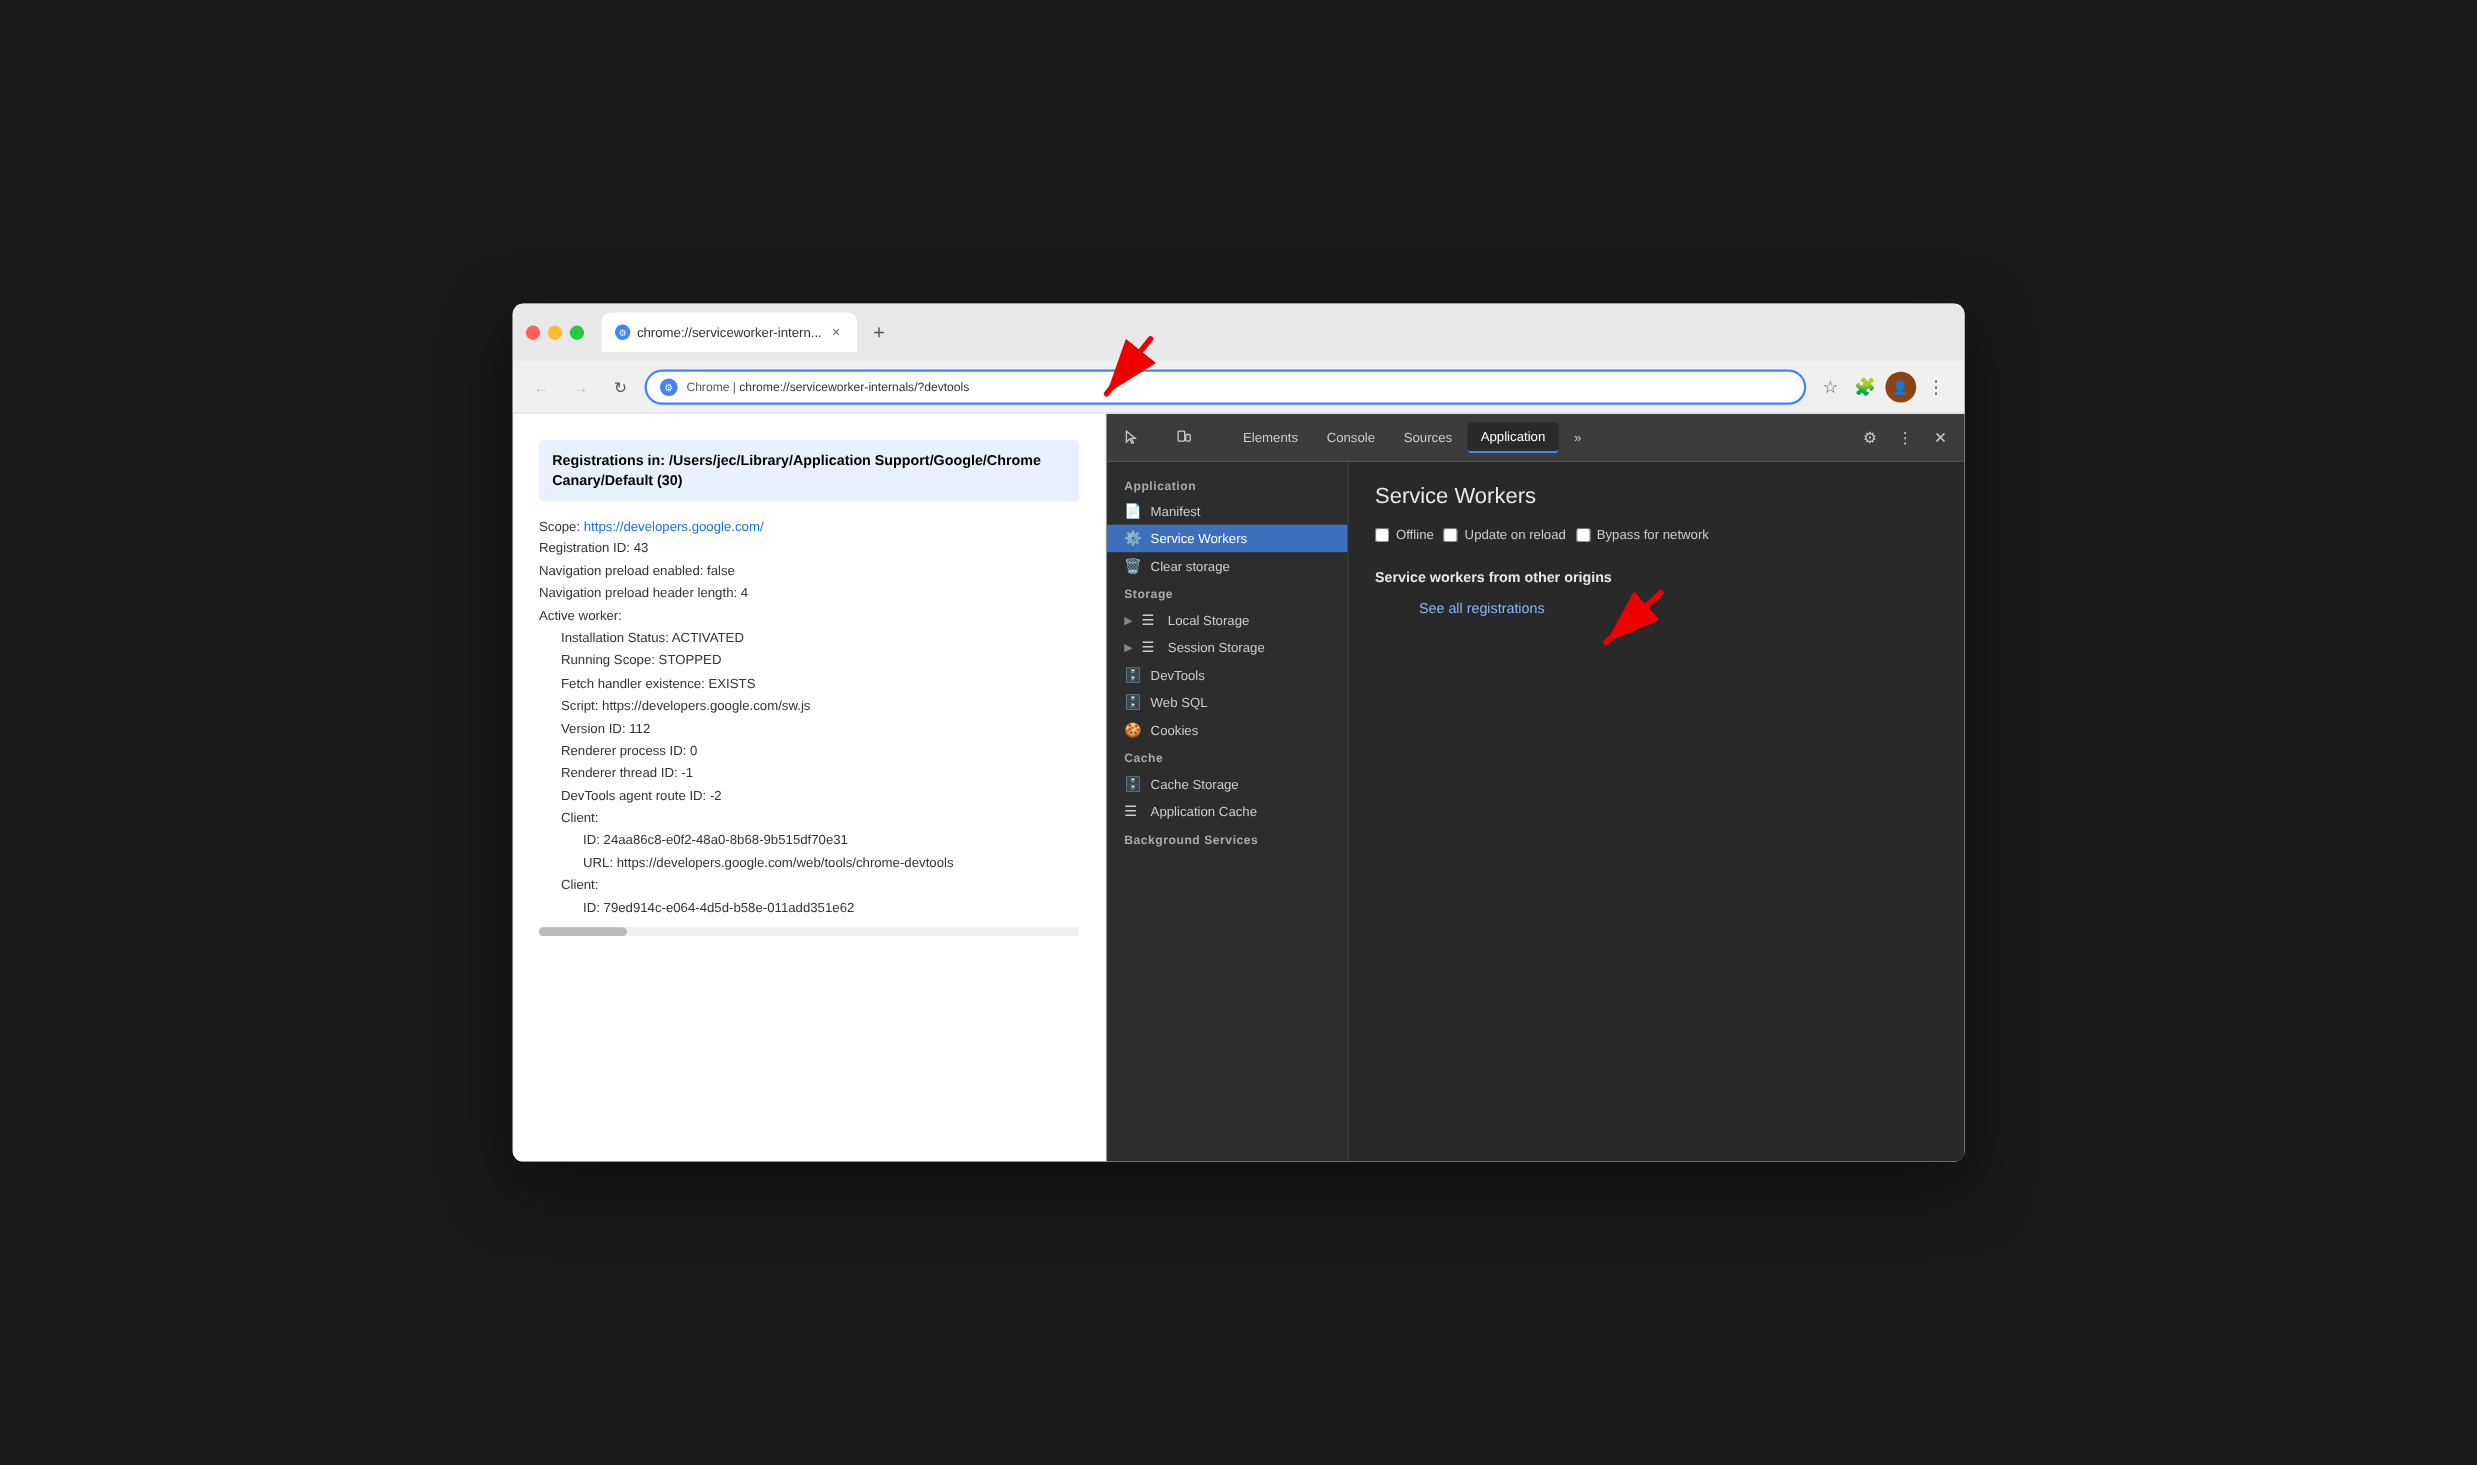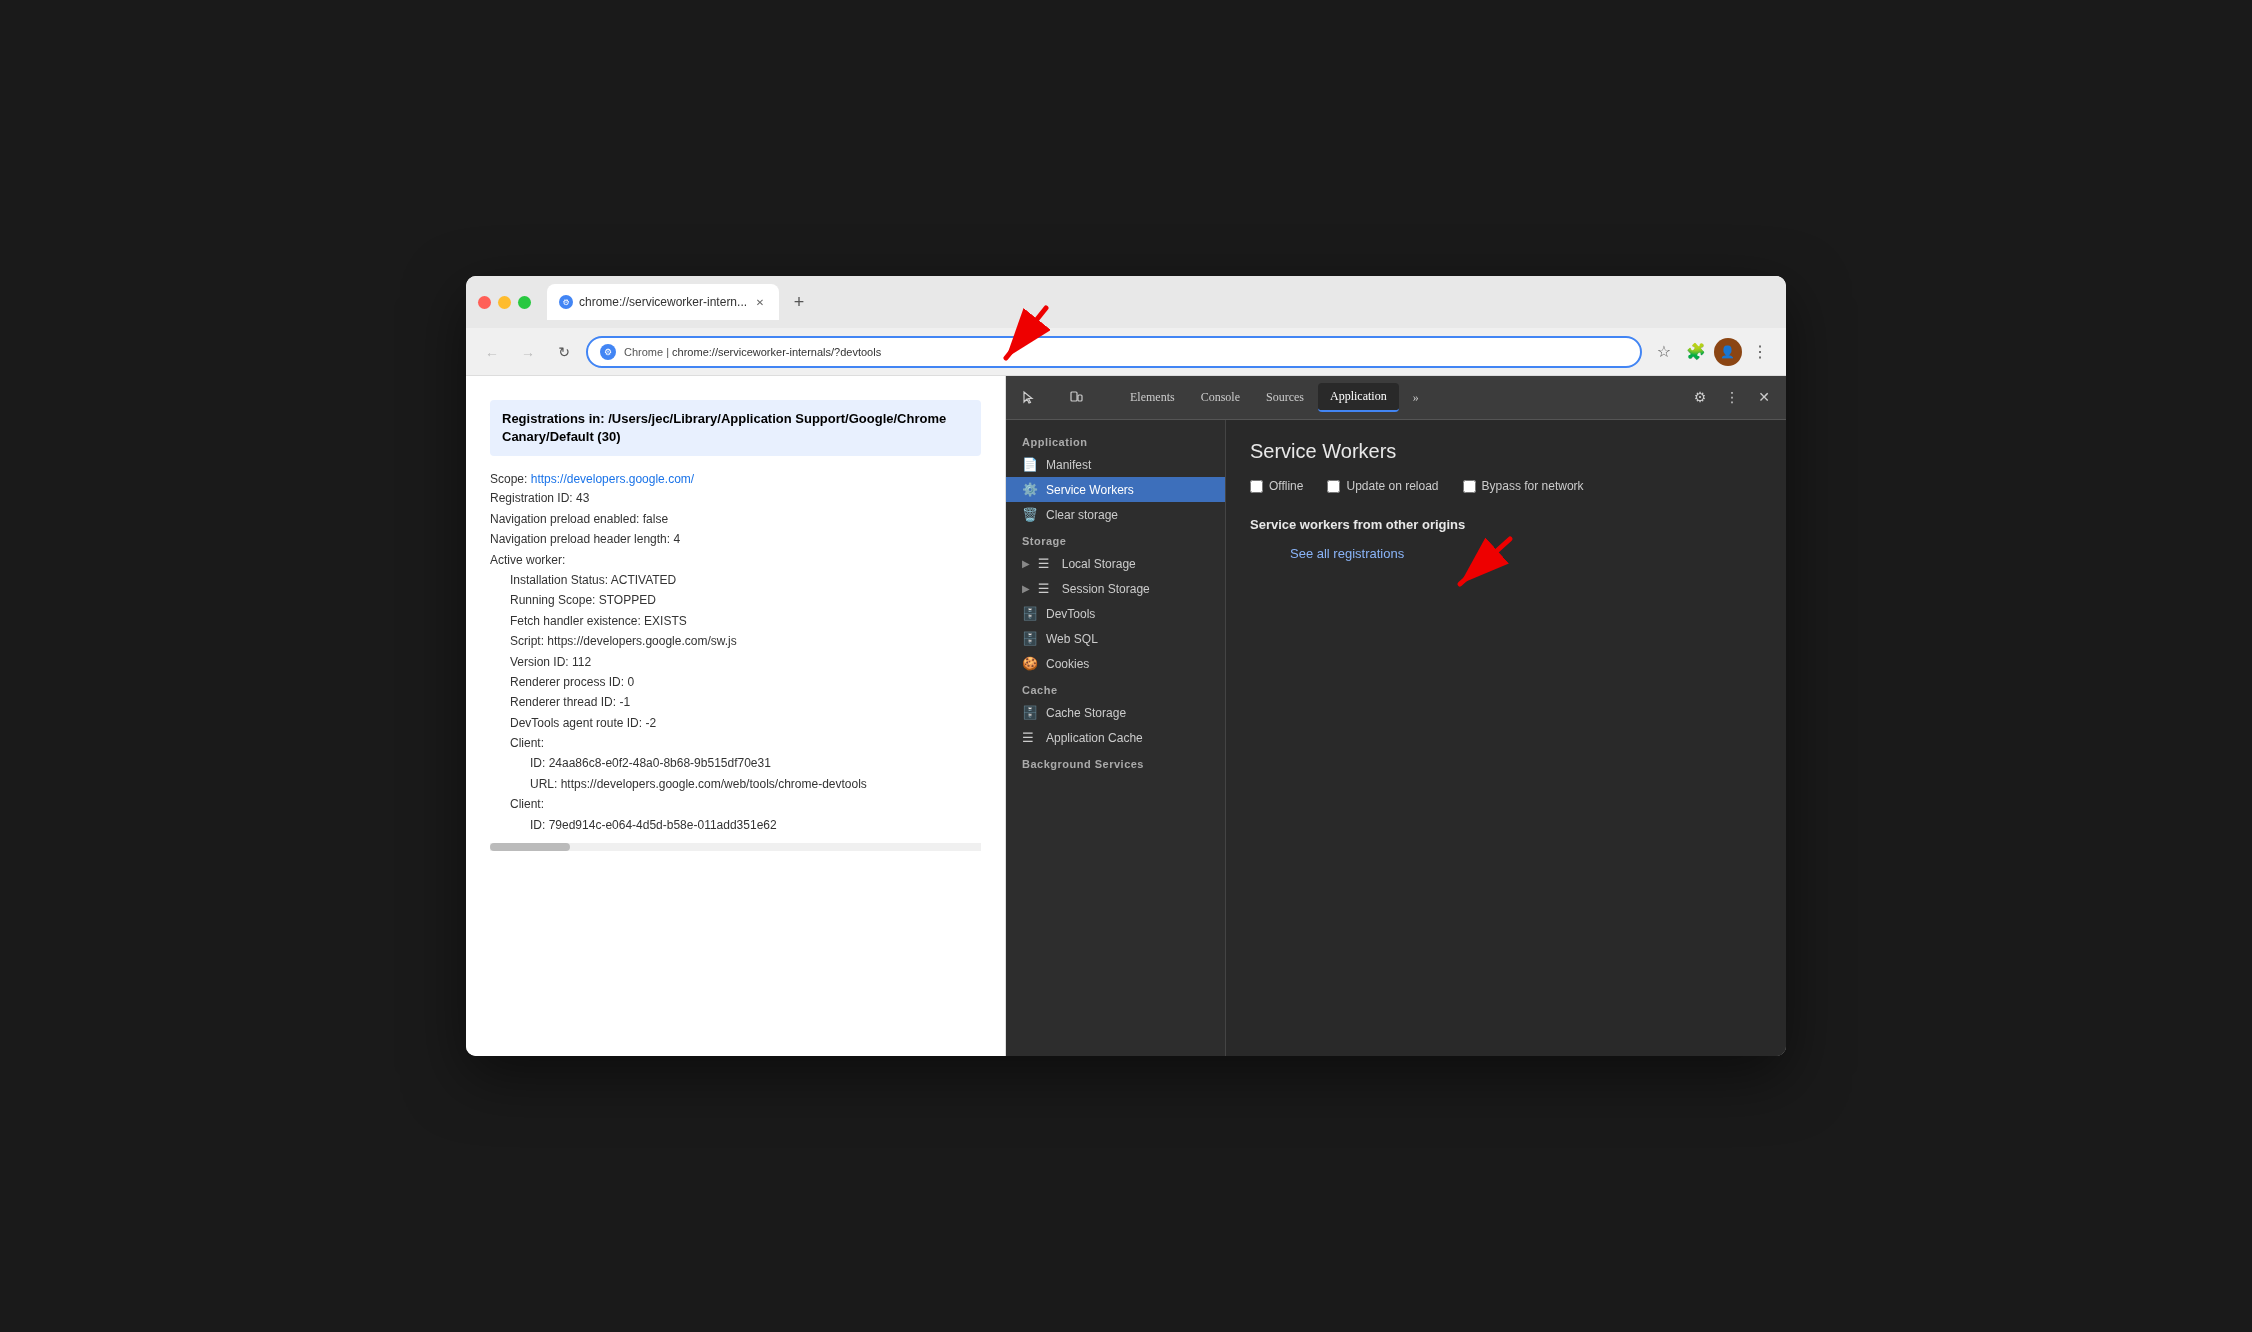--- a/index.html
+++ b/index.html
@@ -285,21 +285,20 @@
     
     .devtools-toolbar {
       background: #3c3c3c;
       height: 44px;
       display: flex;
       align-items: center;
       padding: 0 8px;
       gap: 20px;
       border-bottom: 1px solid #555;
       flex-shrink: 0;
-      font-family: Liberation Serif, serif;
     }
     .dt-icon-btn {
       width: 28px;
       height: 28px;
       border-radius: 4px;
       display: flex;
       align-items: center;
       justify-content: center;
       color: #ccc;
       cursor: pointer;
@@ -391,21 +390,21 @@
     .dt-panel-title {
       font-size: 20px;
       font-weight: 400;
       color: #e8e8e8;
       margin-bottom: 16px;
     }
 
     .dt-checkboxes {
       display: flex;
       align-items: center;
-      gap: 24px;
+      gap: 9px;
       margin-bottom: 24px;
     }
     .dt-checkbox-item {
       display: flex;
       align-items: center;
       gap: 6px;
       font-size: 12px;
       color: #ccc;
     }
     .dt-checkbox-item input[type=checkbox] {

